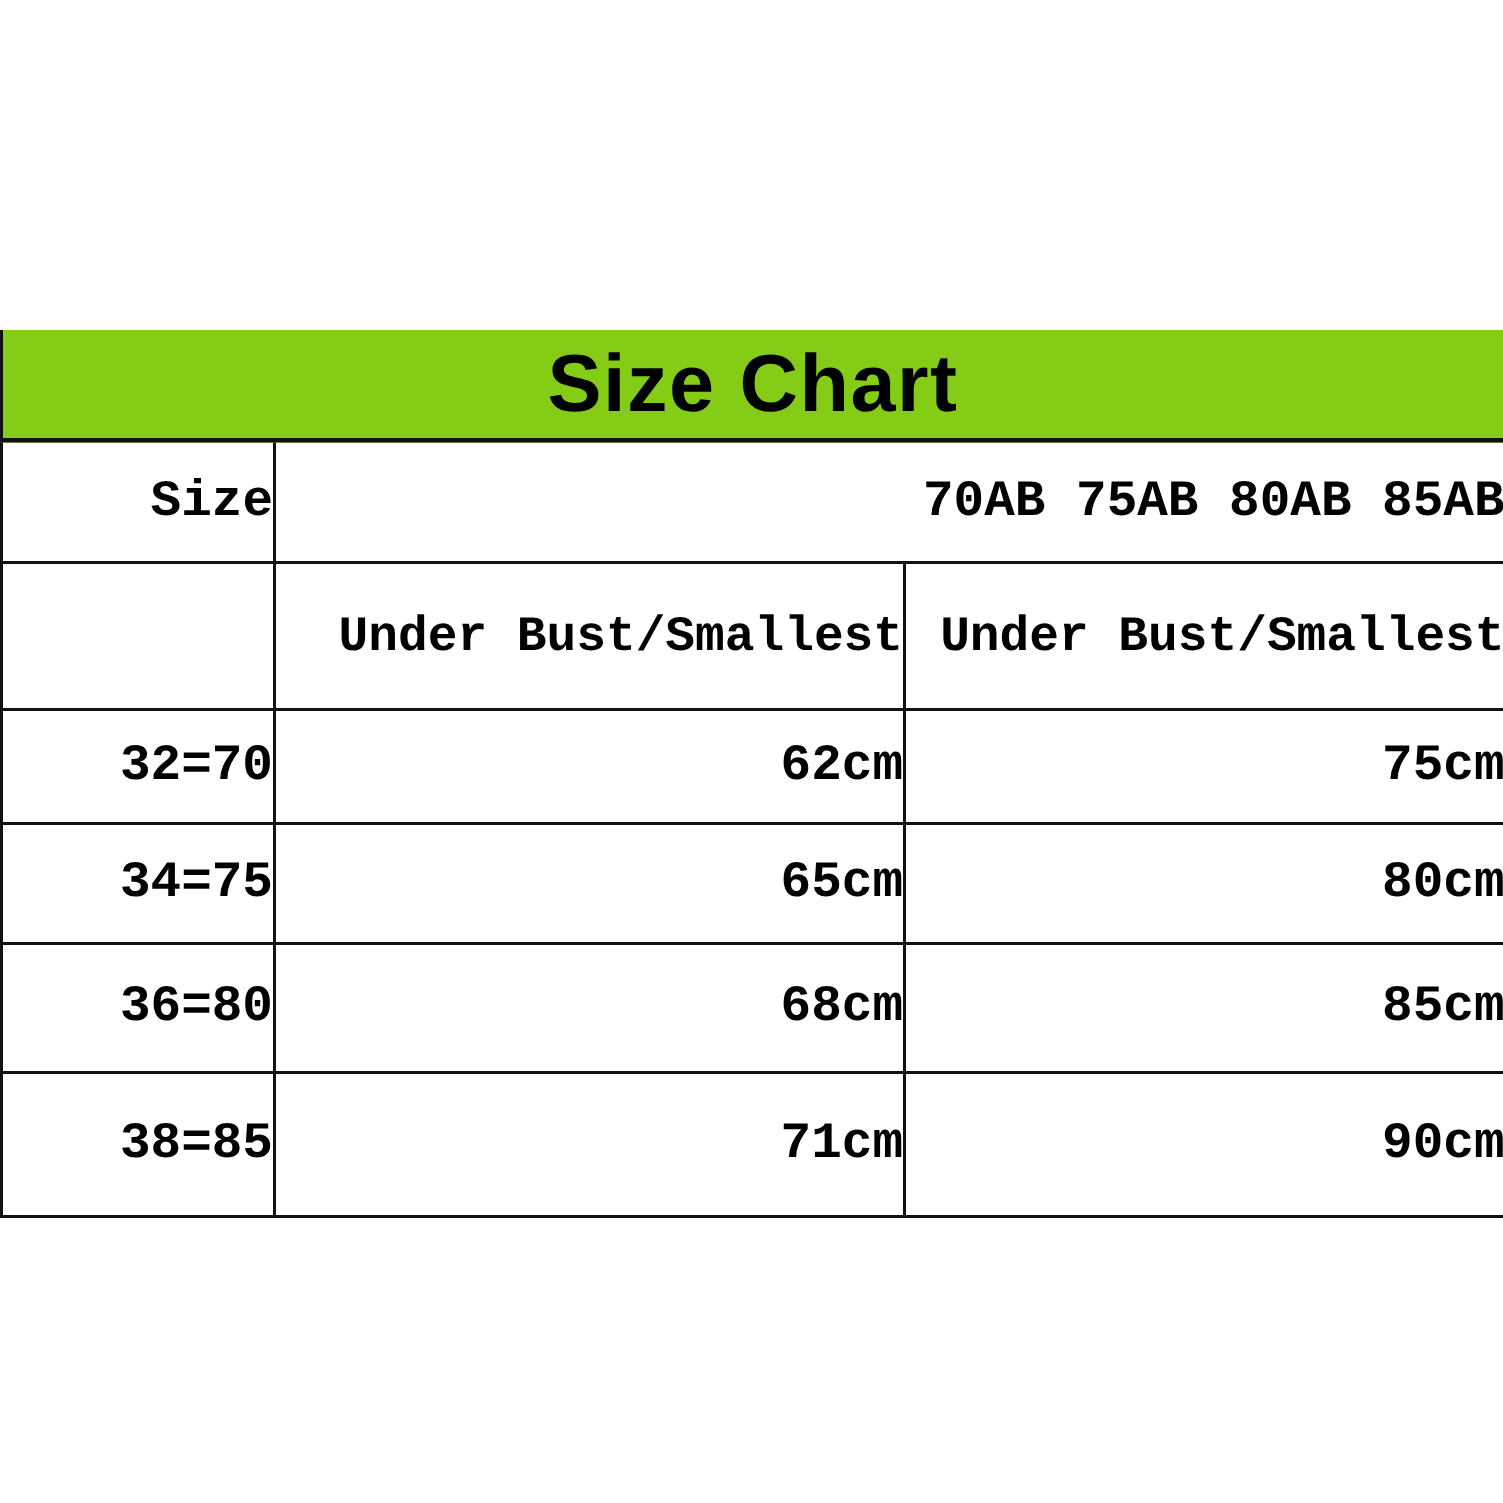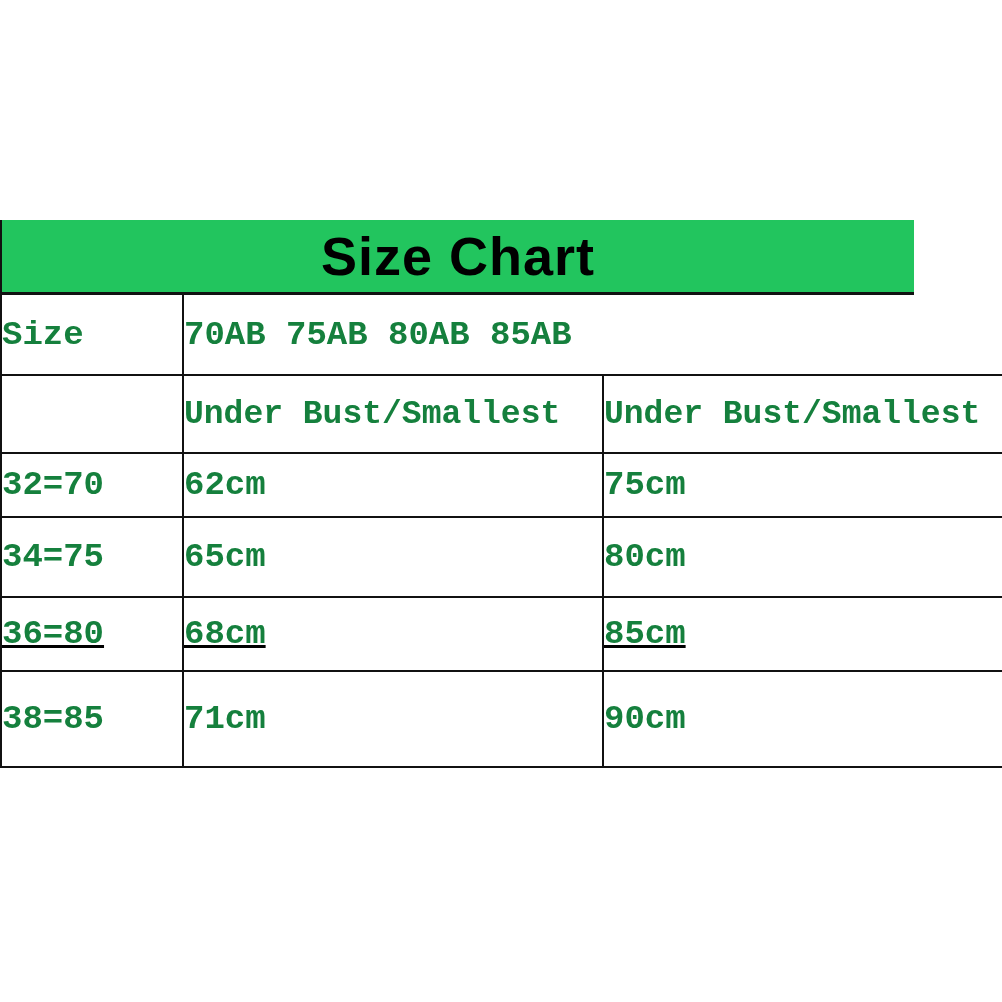--- a/index.html
+++ b/index.html
@@ -14,24 +14,24 @@
   .canvas {
     position: relative;
     width: 1002px;
     height: 1002px;
     background: #ffffff;
   }
   .title-band {
     position: absolute;
     top: 220px;
     left: 0;
-    width: 914px;
+    width: 1002px;
     height: 75px;
     box-sizing: border-box;
-    background: #22c55e;
+    background: #84cc16;
     border-left: 2px solid #111111;
     border-bottom: 3px solid #111111;
     display: flex;
     align-items: center;
     justify-content: center;
   }
   .title-band .title {
     font-family: "Liberation Sans", sans-serif;
     font-weight: bold;
     font-size: 54px;
@@ -42,41 +42,41 @@
   table.size-table {
     position: absolute;
     top: 295px;
     left: 0;
     width: 1002px;
     border-collapse: collapse;
     table-layout: fixed;
   }
   table.size-table td {
     border: 2px solid #111111;
-    text-align: left;
+    text-align: right;
     vertical-align: middle;
     font-family: "Liberation Mono", monospace;
     font-weight: bold;
     font-size: 34px;
-    color: #15803d;
+    color: #000000;
     padding: 0;
     overflow: hidden;
     white-space: nowrap;
   }
   
   table.size-table tr.row-sizes td { border-top: none; }
   table.size-table td:last-child { border-right: none; }
   .col-size  { width: 182px; }
   .col-small { width: 420px; }
   .col-large { width: 400px; }
   tr.row-sizes   { height: 80px; }
-  tr.row-headers { height: 78px; }
-  tr.row-data-0  { height: 64px; margin-left: 16px; }
+  tr.row-headers { height: 98px; }
+  tr.row-data-0  { height: 76px; margin-left: 16px; }
   tr.row-data-1  { height: 80px; }
-  tr.row-data-2  { height: 74px; text-decoration: underline; }
+  tr.row-data-2  { height: 86px; }
   tr.row-data-3  { height: 96px; }
   tr.row-headers td { font-size: 33px; }
 </style>
 </head>
 <body>
 
 <div class="canvas">
 
   <div class="title-band">
     <span class="title">Size Chart</span>

